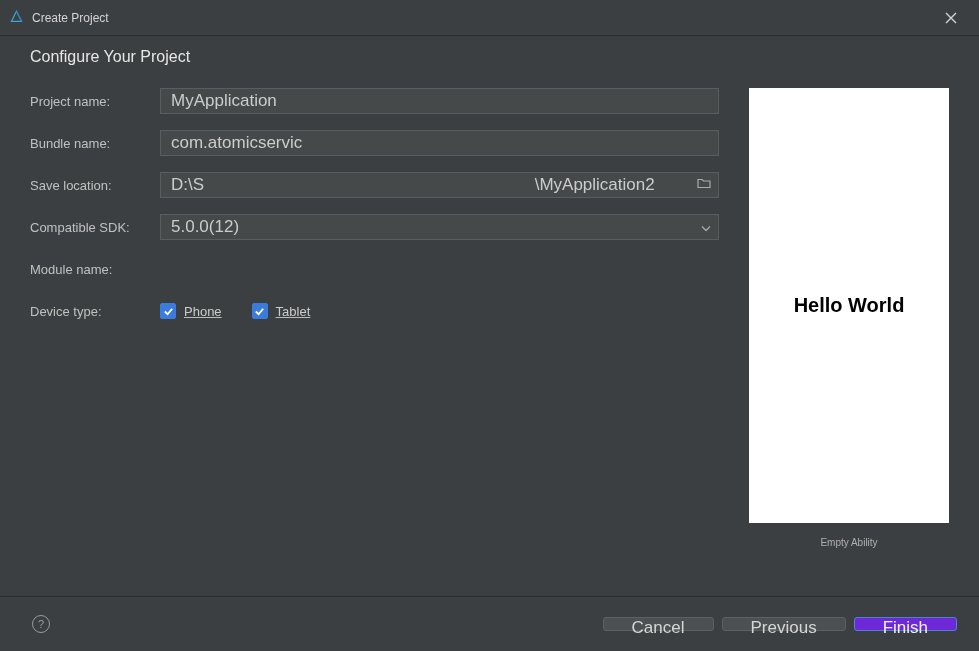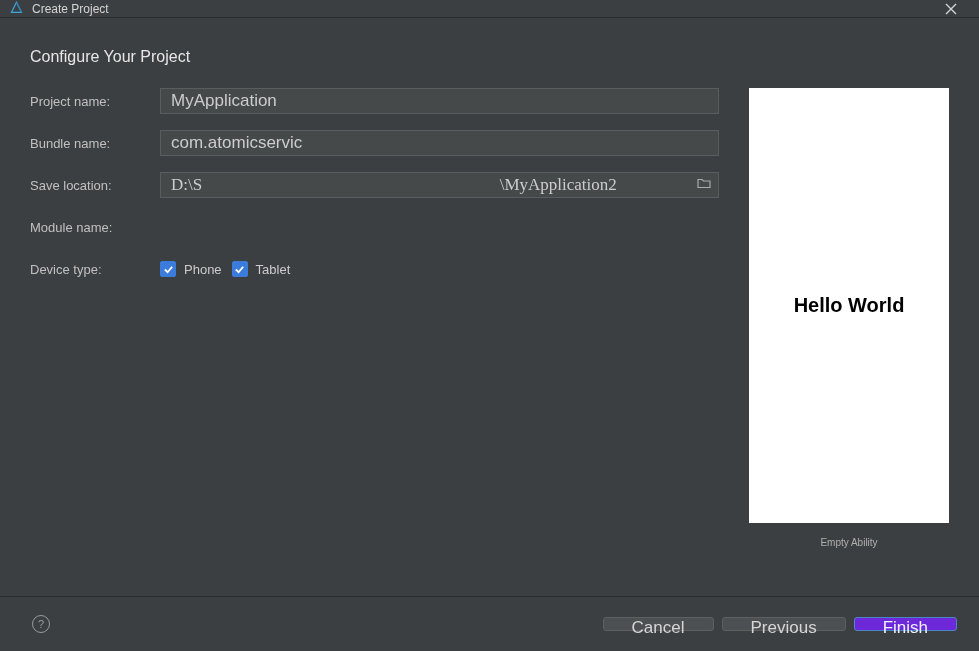--- a/index.html
+++ b/index.html
@@ -6,21 +6,21 @@
   html, body { width: 979px; height: 651px; overflow: hidden; }
   body {
     background: #3c3f41;
     font-family: "Segoe UI", Arial, sans-serif;
     color: #bbbbbb;
     font-size: 13px;
   }
 
   
   .titlebar {
-    height: 18px;
+    height: 36px;
     background: #3c3f41;
     display: flex;
     align-items: center;
     padding: 0 8px;
     border-bottom: 1px solid #2b2b2b;
   }
   .titlebar .logo {
     width: 16px; height: 16px;
     margin-right: 8px;
     display: flex; align-items: center; justify-content: center;
@@ -90,27 +90,28 @@
     pointer-events: none;
     color: #aaa;
   }
   .folder-icon {
     position: absolute;
     right: 8px; top: 50%; transform: translateY(-50%);
     color: #aaa;
     cursor: pointer;
     font-size: 13px;
   }
-  .input.with-icon { padding-right: 12px; font-family: Liberation Serif, serif; }
+  .input.with-icon { padding-right: 12px; }
 
   
   .checks {
     display: flex;
     align-items: flex-end;
-    gap: 10px;
+    gap: 30px;
+    text-decoration: underline;
   }
   .check {
     display: flex;
     align-items: center;
     gap: 8px;
     cursor: pointer;
   }
   .checkbox {
     width: 16px; height: 16px;
     background: #3b7bdc;
@@ -231,20 +232,33 @@
         <div class="field">
           <input class="input with-icon" value="D:\S                                                                      \MyApplication2" style="">
           <span class="folder-icon">
             <svg width="14" height="12" viewBox="0 0 14 12">
               <path d="M1 2 h4 l1.5 1.5 H13 V10 H1 Z" fill="none" stroke="#aaa" stroke-width="1.2"></path>
             </svg>
           </span>
         </div>
       </div>
 
+      <div class="row">
+        <div class="label">Compatible SDK:</div>
+        <div class="field">
+          <div class="select">
+            <span style="line-height:24px;">5.0.0(12)</span>
+          </div>
+          <span class="chevron">
+            <svg width="10" height="6" viewBox="0 0 10 6">
+                <path d="M1 1 L5 5 L9 1" fill="none" stroke="#aaa" stroke-width="1.3"></path>
+              </svg>
+          </span>
+        </div>
+      </div>
 
       <div class="row">
         <div class="label">Module name:</div>
       </div>
 
       <div class="row">
         <div class="label">Device type:</div>
         <div class="field">
           <div class="checks">
             <label class="check">

